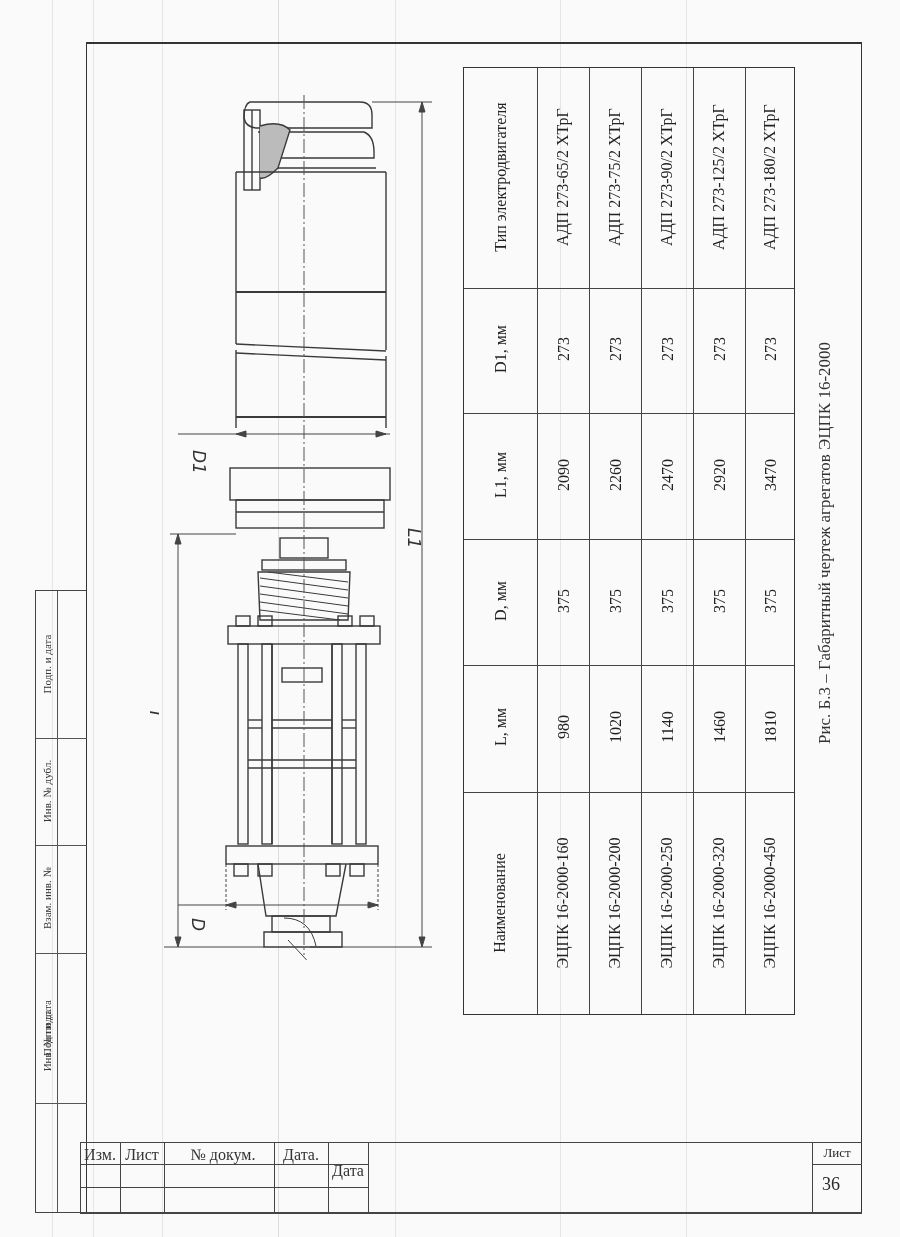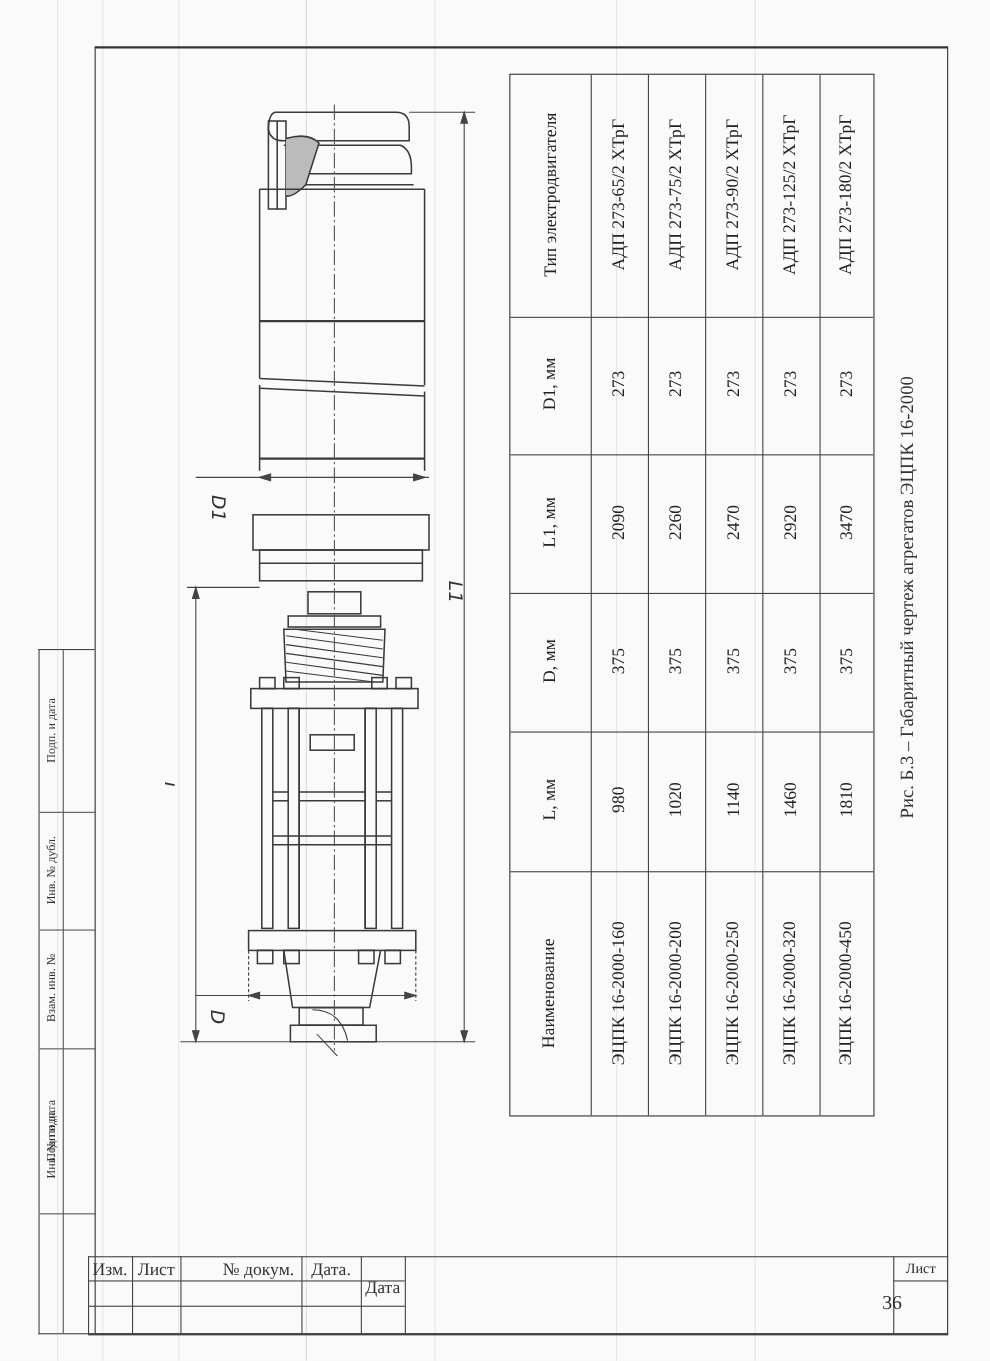--- a/index.html
+++ b/index.html
@@ -265,20 +265,20 @@
     <div class="tb-line" style="left:40px;top:0;width:1px;height:71px"></div>
     <div class="tb-line" style="left:84px;top:0;width:1px;height:71px"></div>
     <div class="tb-line" style="left:194px;top:0;width:1px;height:71px"></div>
     <div class="tb-line" style="left:248px;top:0;width:1px;height:71px"></div>
     <div class="tb-line" style="left:288px;top:0;width:1px;height:71px"></div>
     <div class="tb-line" style="left:732px;top:0;width:1px;height:71px"></div>
     <div class="tb-line" style="left:732px;top:22px;width:50px;height:1px"></div>
 
     <div class="tb-lbl" style="left:0;top:4px;width:40px">Изм.</div>
     <div class="tb-lbl" style="left:40px;top:4px;width:44px">Лист</div>
-    <div class="tb-lbl" style="left:100px;top:4px;width:110px">№ докум.</div>
+    <div class="tb-lbl" style="left:88px;top:4px;width:110px">№ докум.</div>
     <div class="tb-lbl" style="left:194px;top:4px;width:54px">Дата.</div>
     <div class="tb-lbl" style="left:248px;top:20px;width:40px">Дата</div>
 
     <div class="sheet-lbl" style="left:732px;top:3px;width:50px">Лист</div>
-    <div class="sheet-num" style="left:712px;top:32px;width:38px">36</div>
+    <div class="sheet-num" style="left:732px;top:32px;width:38px">36</div>
   </div>
 </div>
 
 </body></html>

